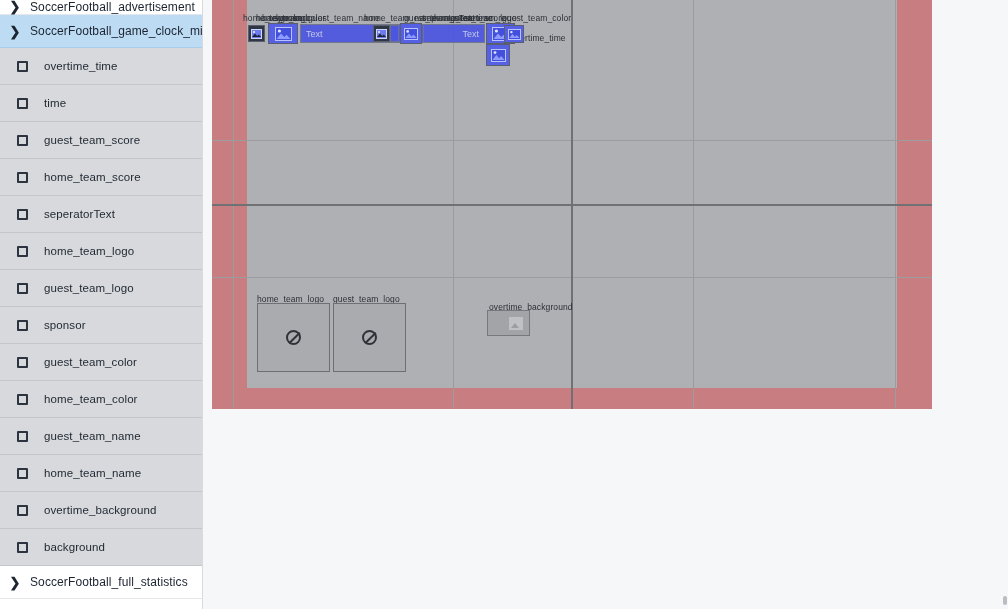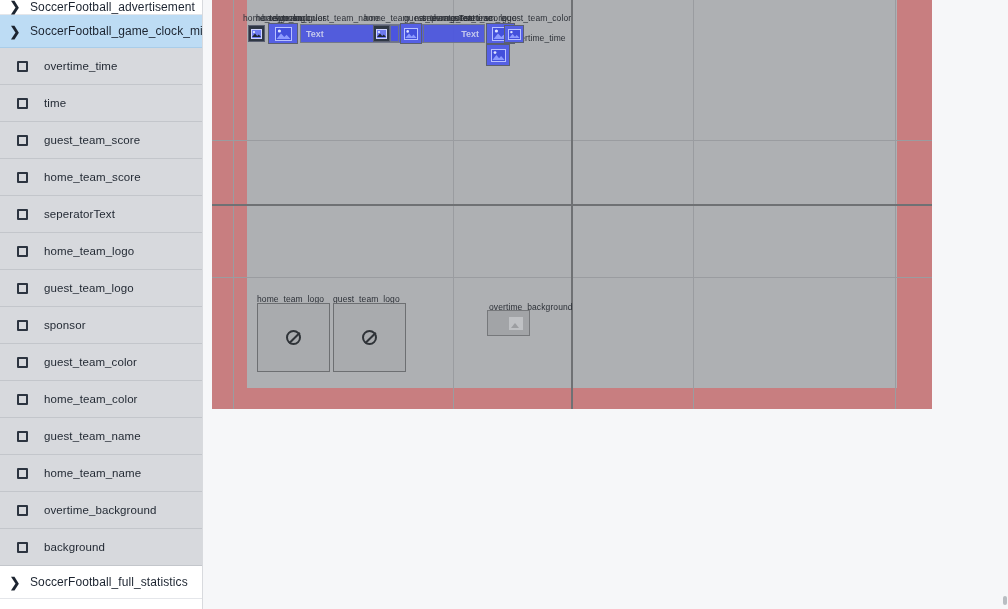--- a/index.html
+++ b/index.html
@@ -152,21 +152,20 @@
     line-height: 10px;
   }
 
   
   .widget {
     position: absolute;
     background: #4b55e0;
     border: 1px solid #6f7486;
     box-sizing: border-box;
     opacity: 0.92;
-    font-weight: bold;
   }
   .widget.text-widget {
     display: flex;
     align-items: center;
     color: #c6cbf2;
     font-size: 9px;
   }
   .widget.text-left { justify-content: flex-start; padding-left: 5px; }
   .widget.text-right { justify-content: flex-end; padding-right: 5px; }
 

